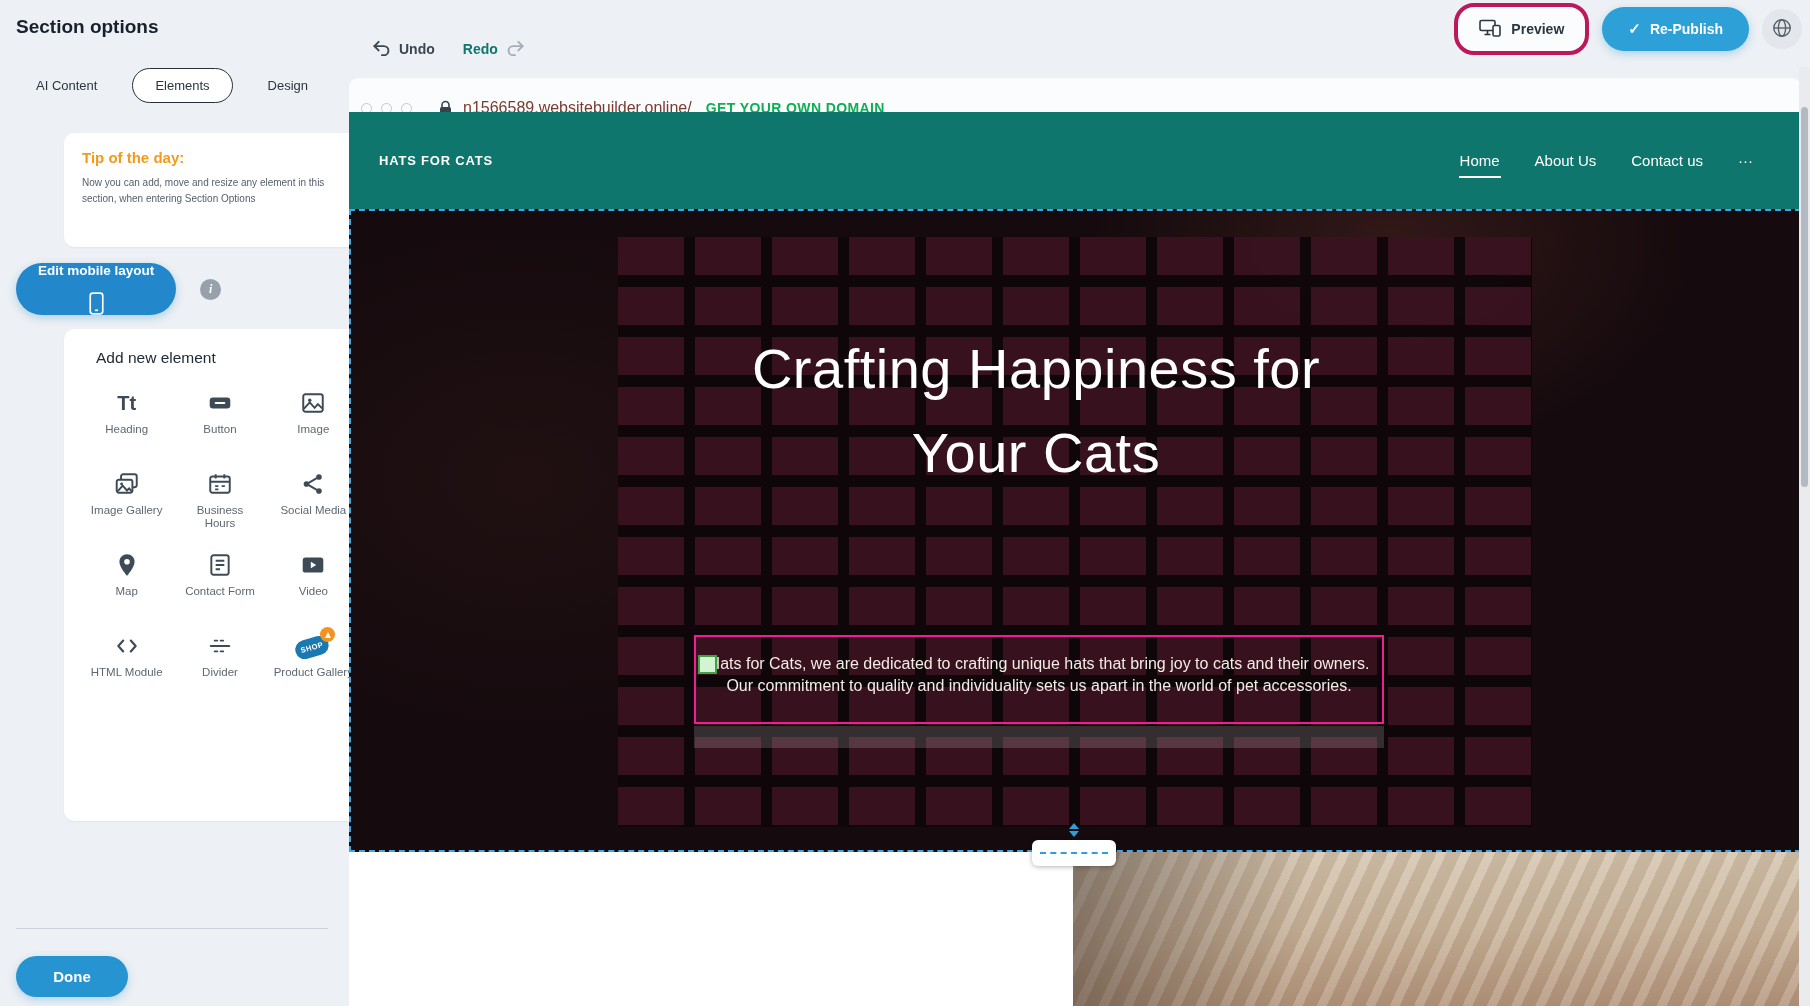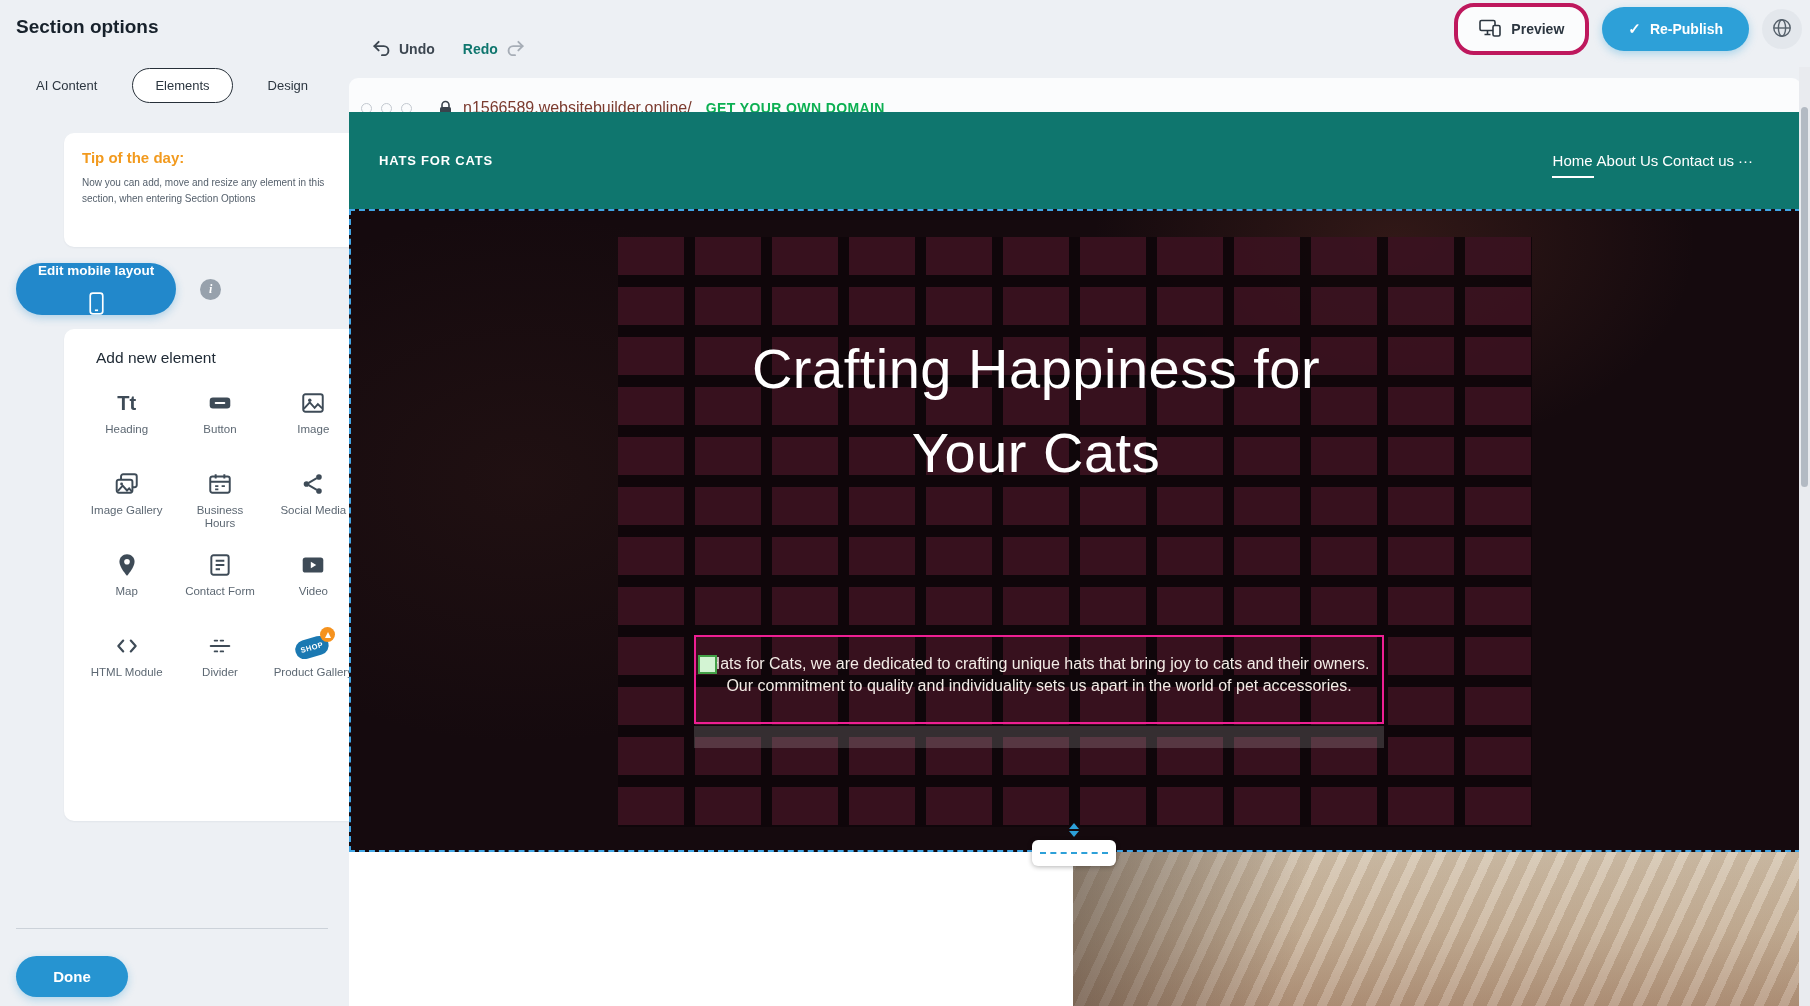--- a/index.html
+++ b/index.html
@@ -49,21 +49,21 @@
   .editor{position:absolute;left:349px;top:67px;width:1452px;height:939px;}
   .browser-bar{position:absolute;left:0;top:0;width:100%;height:60px;background:#fbfcfd;border-radius:9px 9px 0 0;display:flex;align-items:center;margin-top:11px;}
   .traffic{display:flex;gap:9px;margin-left:12px;}
   .traffic span{width:11px;height:11px;border-radius:50%;border:1.5px solid #c3c9d0;}
   .lock{margin-left:26px;display:flex;}
   .url{margin-left:10px;font-size:16px;color:#7b3b2f;}
   .domain-link{margin-left:14px;font-size:14px;font-weight:700;color:#0caf52;letter-spacing:.4px;cursor:pointer;background:none;border:none;font-family:inherit;}
 
   .site-header{position:absolute;left:0;top:45px;width:100%;height:97px;background:#0f766e;}
   .logo{position:absolute;left:30px;top:0;height:100%;display:flex;align-items:center;font-size:13px;font-weight:700;color:#fff;letter-spacing:.8px;}
-  .nav{position:absolute;right:46px;top:0;height:100%;display:flex;align-items:center;}
+  .nav{position:absolute;right:46px;top:0;height:100%;display:flex;align-items:center;gap:31px;}
   .nav-item{font-size:15px;color:#fff;cursor:pointer;position:relative;padding:6px 2px;background:none;border:none;font-family:inherit;}
   .nav-item.active::after{content:"";position:absolute;left:1px;right:1px;bottom:-3px;height:2px;background:#fff;}
 
   .hero{position:absolute;left:0;top:142px;width:100%;height:643px;cursor:pointer;
     background:
       radial-gradient(430px 300px at 72% 5%, rgba(150,75,55,.22), transparent 70%),
       radial-gradient(520px 380px at 12% 42%, rgba(110,60,45,.12), transparent 70%),
       #150a0e;}
   .bricks{position:absolute;left:269px;top:28px;width:914px;height:590px;opacity:.92;
     background-image:

